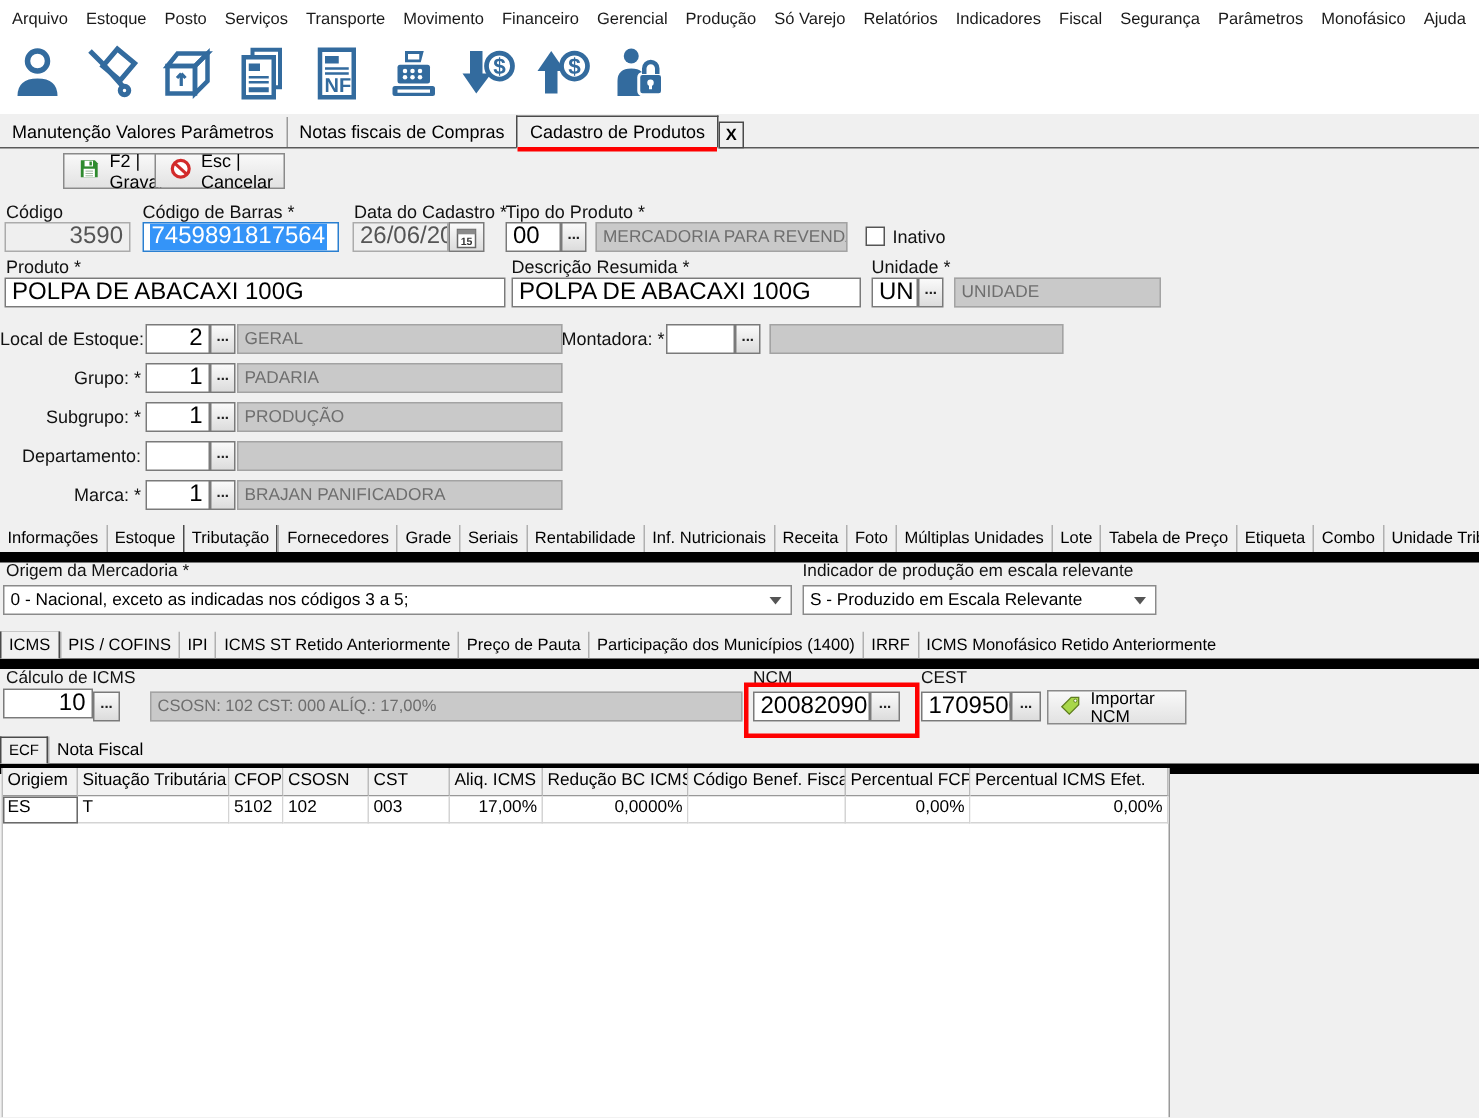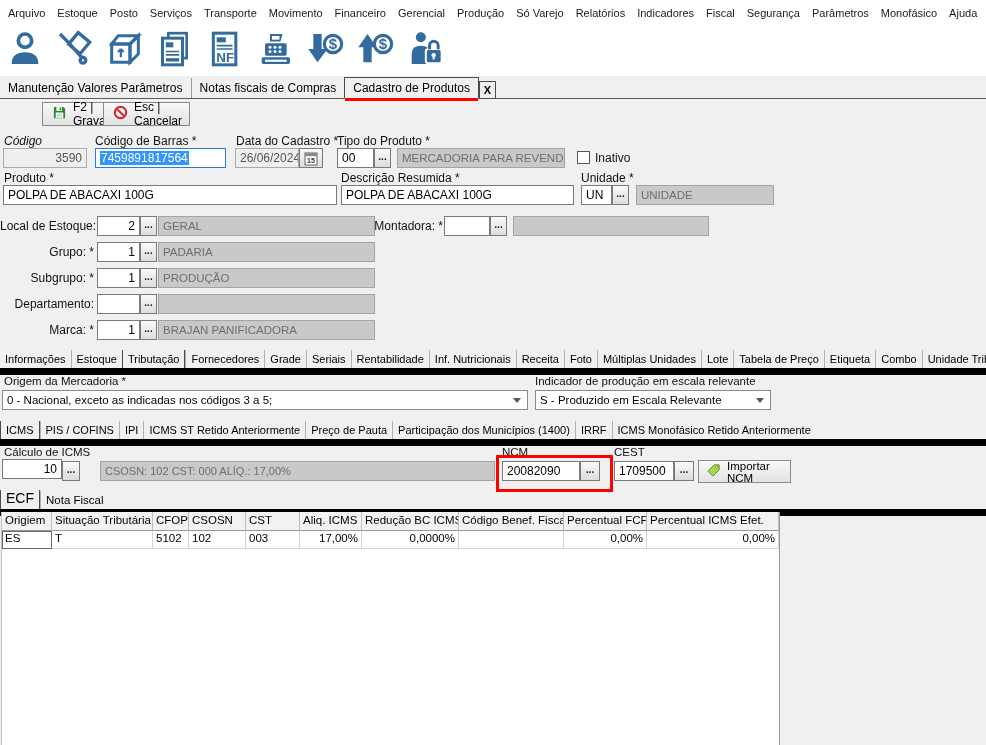--- a/index.html
+++ b/index.html
@@ -21,21 +21,21 @@
   .mdtab.active{border:1px solid #4a4a4a;border-bottom:1px solid #f0f0f0;background:#f0f0f0;margin-bottom:-1px;}
   .mdclose{border:1px solid #4a4a4a;font-size:11px;font-weight:bold;width:15px;text-align:center;padding:2px 0;margin-bottom:-1px;background:#f0f0f0;}
   .redline{position:absolute;left:0;right:0;bottom:-3px;height:3px;background:#fe0000;z-index:9;}
 
   
   .btn{position:absolute;display:flex;align-items:center;gap:6px;background:linear-gradient(#f9f9f9,#e2e2e2);border:1px solid #8a8a8a;font-size:12px;height:24px;padding:0 9px;box-sizing:border-box;}
 
   
   .lbl{position:absolute;font-size:12px;color:#111;white-space:nowrap;}
   .lbl-r{text-align:right;}
-  .fld{position:absolute;box-sizing:border-box;height:20px;background:#fff;border:1px solid #7a7a7a;font-size:12px;color:#000;display:flex;align-items:center;padding:0 4px;white-space:nowrap;overflow:hidden;}
+  .fld{position:absolute;box-sizing:border-box;height:20px;background:#fff;border:1px solid #7a7a7a;font-size:16px;color:#000;display:flex;align-items:center;padding:0 4px;white-space:nowrap;overflow:hidden;}
   .fld.num{justify-content:flex-end;}
   .fld.ro{background:#c9c9c9;border-color:#a3a3a3;color:#6e6e6e;}
   .fld.rolight{background:#efefef;border-color:#ababab;color:#555;}
   .fld.focus{border:1px solid #2a7fd0;}
   .sel-text{background:#3494f8;color:#fff;padding:0 1px;}
   .dots{position:absolute;box-sizing:border-box;height:20px;width:17px;background:linear-gradient(#fafafa,#dcdcdc);border:1px solid #7a7a7a;font-size:10px;font-weight:bold;color:#222;display:flex;align-items:flex-start;justify-content:center;line-height:9px;padding-top:3px;}
   .cb{position:absolute;width:13px;height:13px;background:#fff;border:1px solid #555;box-sizing:border-box;}
 
   
   .combo{position:absolute;box-sizing:border-box;height:20px;background:#fff;border:1px solid #8a8a8a;font-size:11.5px;display:flex;align-items:center;justify-content:space-between;padding:0 6px 0 4px;white-space:nowrap;overflow:hidden;}
@@ -189,21 +189,21 @@
     <span>F2 | Gravar</span>
   </div>
   <div class="btn" style="left:103px;top:102px;width:87px;">
     <span><svg width="15" height="15" viewBox="0 0 24 24">
           <circle cx="12" cy="12" r="9" fill="#fff" stroke="#d22b2b" stroke-width="3.4"></circle>
           <path d="M6 6.5L18 17.5" stroke="#d22b2b" stroke-width="3.4"></path>
         </svg></span>
     <span>Esc | Cancelar</span>
   </div>
 
-  <span class="lbl" style="left:4px;top:134px;font-style:italic;">Código</span>
+  <span class="lbl" style="left:4px;top:134px;">Código</span>
   <span class="lbl" style="left:95px;top:134px;">Código de Barras *</span>
   <span class="lbl" style="left:236px;top:134px;">Data do Cadastro *</span>
   <span class="lbl" style="left:337px;top:134px;">Tipo do Produto *</span>
 
   <div class="fld rolight num" style="left:3px;top:148px;width:84px;">3590</div>
   <div class="fld focus" style="left:95px;top:148px;width:131px;">
       <span class="sel-text">7459891817564</span>
     </div>
   <div class="fld rolight" style="left:235px;top:148px;width:64px;">26/06/2024</div>
   <div class="dots" style="left:299px;top:148px;width:24px;padding-top:2px;">
@@ -317,21 +317,21 @@
 
   <div class="btn" style="left:698px;top:460px;width:93px;height:23px;font-size:11.5px;padding:0 7px;">
     <span><svg width="15" height="15" viewBox="0 0 24 24">
           <path d="M3 13L13 3h8v8L11 21z" fill="#a8d74a" stroke="#5f7e1f" stroke-width="1.4"></path>
           <circle cx="17.4" cy="6.6" r="1.7" fill="#fff" stroke="#5f7e1f"></circle>
         </svg></span>
     <span>Importar NCM</span>
   </div>
 
   <div class="tabstrip" style="left:0;top:490px;width:986px;height:19px;">
-    <span class="tab active" style="font-size:14px;">ECF</span>
+    <span class="tab active" style="font-size:10px;">ECF</span>
     <span class="tab" style="font-size:11.5px;">Nota Fiscal</span>
   </div>
 
   <div id="grid">
     <div class="grow">
       <div class="th">Origiem</div>
       <div class="th">Situação Tributária</div>
       <div class="th">CFOP</div>
       <div class="th">CSOSN</div>
       <div class="th">CST</div>

